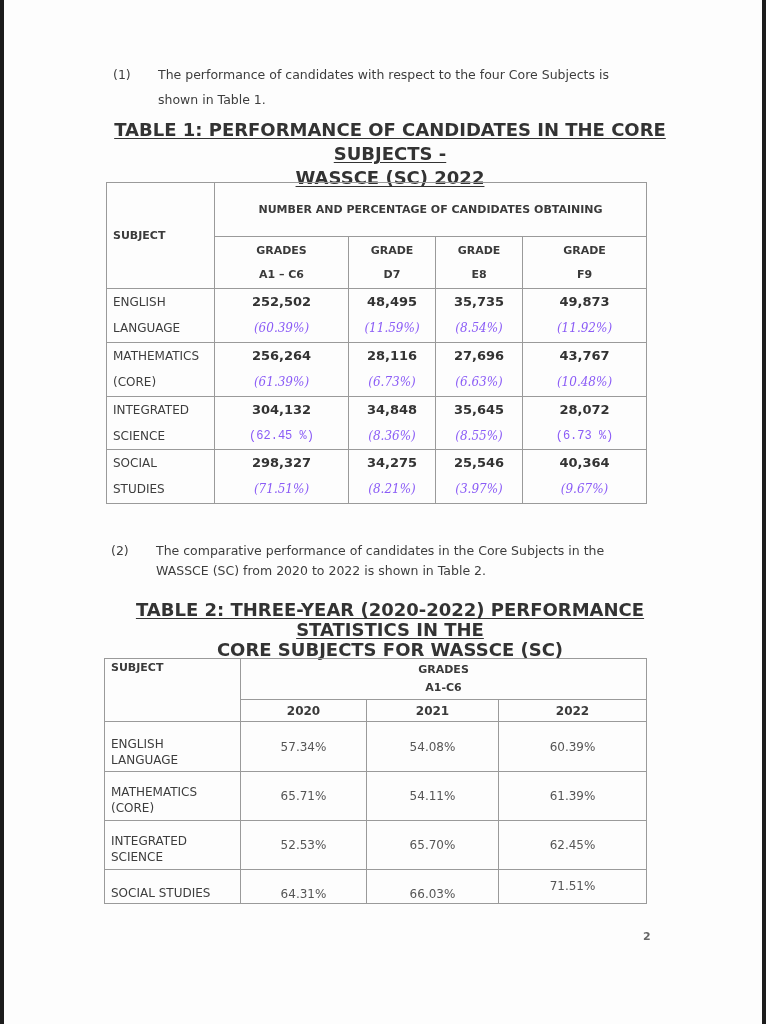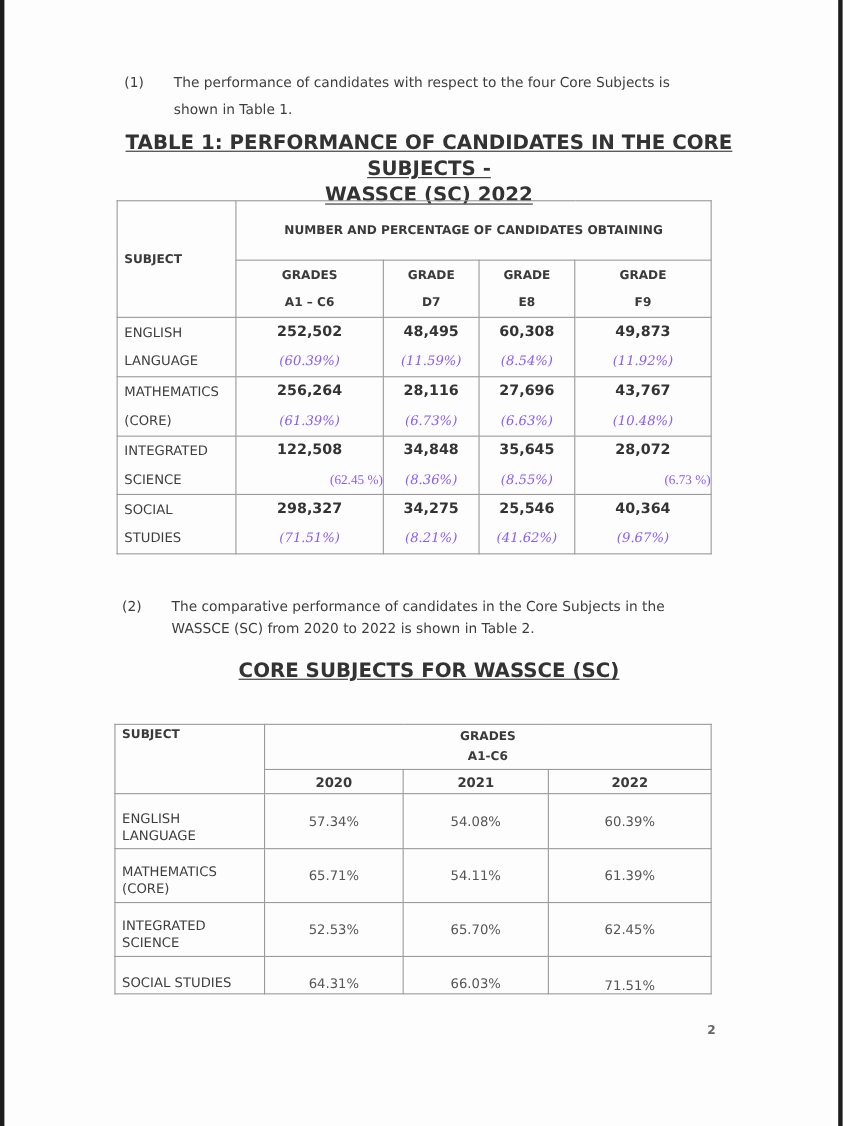--- a/index.html
+++ b/index.html
@@ -24,21 +24,21 @@
   table {
     position:absolute; border-collapse:collapse; table-layout:fixed;
     font-size:12px; color:#3d3d3d;
   }
   td, th { border:1px solid #9a9a9a; padding:0; }
   th { font-weight:bold; font-size:11px; color:#3a3a3a; }
   .subj { text-align:left; padding-left:6px; font-size:12px; font-weight:normal; line-height:26px; vertical-align:top; }
   .numcell { text-align:center; vertical-align:top; line-height:26px; }
   .numcell .n { display:block; font-weight:bold; font-size:13px; color:#333; }
   .numcell .p { display:block; font-style:italic; font-family:"DejaVu Serif", "Liberation Serif", serif; font-size:12px; color:#8b5cf6; }
-  .numcell .p.up { font-style:normal; font-family:Liberation Serif, serif;text-align:right; }
+  .numcell .p.up { font-style:normal; font-family:Liberation Mono, monospace; }
   .t2 td { font-size:12px; }
   .t2 .subj2 { text-align:left; padding-left:6px; vertical-align:middle; line-height:16px; }
   .t2 .val { text-align:center; vertical-align:middle; color:#555; }
   .page-num { position:absolute; left:643px; top:930px; font-size:11px; font-weight:bold; color:#666; }
 </style>
 </head>
 <body>
 
 <div class="edge-left"></div>
 <div class="edge-right"></div>
@@ -95,21 +95,21 @@
     </td>
     <td class="numcell">
           <span class="n">252,502</span>
           <span class="p">(60.39%)</span>
         </td>
     <td class="numcell">
           <span class="n">48,495</span>
           <span class="p">(11.59%)</span>
         </td>
     <td class="numcell">
-          <span class="n">60,308</span>
+          <span class="n">35,735</span>
           <span class="p">(8.54%)</span>
         </td>
     <td class="numcell">
           <span class="n">49,873</span>
           <span class="p">(11.92%)</span>
         </td>
   </tr>
 
   <tr style="height:54px;">
     <td class="subj">
@@ -133,21 +133,21 @@
           <span class="p">(10.48%)</span>
         </td>
   </tr>
 
   <tr style="height:52px;">
     <td class="subj">
       <div>INTEGRATED</div>
       <div>SCIENCE</div>
     </td>
     <td class="numcell">
-          <span class="n">122,508</span>
+          <span class="n">304,132</span>
           <span class="p up">(62.45 %)</span>
         </td>
     <td class="numcell">
           <span class="n">34,848</span>
           <span class="p">(8.36%)</span>
         </td>
     <td class="numcell">
           <span class="n">35,645</span>
           <span class="p">(8.55%)</span>
         </td>
@@ -165,37 +165,38 @@
     <td class="numcell">
           <span class="n">298,327</span>
           <span class="p">(71.51%)</span>
         </td>
     <td class="numcell">
           <span class="n">34,275</span>
           <span class="p">(8.21%)</span>
         </td>
     <td class="numcell">
           <span class="n">25,546</span>
-          <span class="p">(41.62%)</span>
+          <span class="p">(3.97%)</span>
         </td>
     <td class="numcell">
           <span class="n">40,364</span>
           <span class="p">(9.67%)</span>
         </td>
   </tr>
 </tbody>
   </table>
 
 <div class="para" style="left:111px; top:541px; width:570px; height:44px; line-height:20px;">
   <span class="num">(2)</span>
   <span class="txt" style="width:522px; white-space:nowrap;">The comparative performance of candidates in the Core Subjects in the</span>
   <span class="txt" style="top:20px;">WASSCE (SC) from 2020 to 2022 is shown in Table 2.</span>
 </div>
 
 <div class="caption" style="left:100px; top:600px; width:580px; line-height:20px;">
+  <div>TABLE 2: THREE-YEAR (2020-2022) PERFORMANCE STATISTICS IN THE</div>
   <div>CORE SUBJECTS FOR WASSCE (SC)</div>
 </div>
 
 <table class="t2" style="left:104px; top:658px; width:542px;">
   <colgroup>
     <col style="width:136px">
       <col style="width:126px">
       <col style="width:132px">
       <col style="width:148px">
   </colgroup>
@@ -240,18 +241,18 @@
     <td class="val">52.53%</td>
     <td class="val">65.70%</td>
     <td class="val">62.45%</td>
   </tr>
   <tr style="height:34px;">
     <td class="subj2" style="vertical-align:bottom; padding-bottom:2px;">
       <div>SOCIAL STUDIES</div>
     </td>
     <td class="val" style="vertical-align:bottom; padding-bottom:2px;">64.31%</td>
     <td class="val" style="vertical-align:bottom; padding-bottom:2px;margin-left:28px;">66.03%</td>
-    <td class="val" style="vertical-align:bottom; padding-bottom:0;">71.51%</td>
+    <td class="val" style="vertical-align:bottom; padding-bottom:10px;">71.51%</td>
   </tr>
 </tbody>
   </table>
 
 <div class="page-num">2</div>
 
 </body></html>

